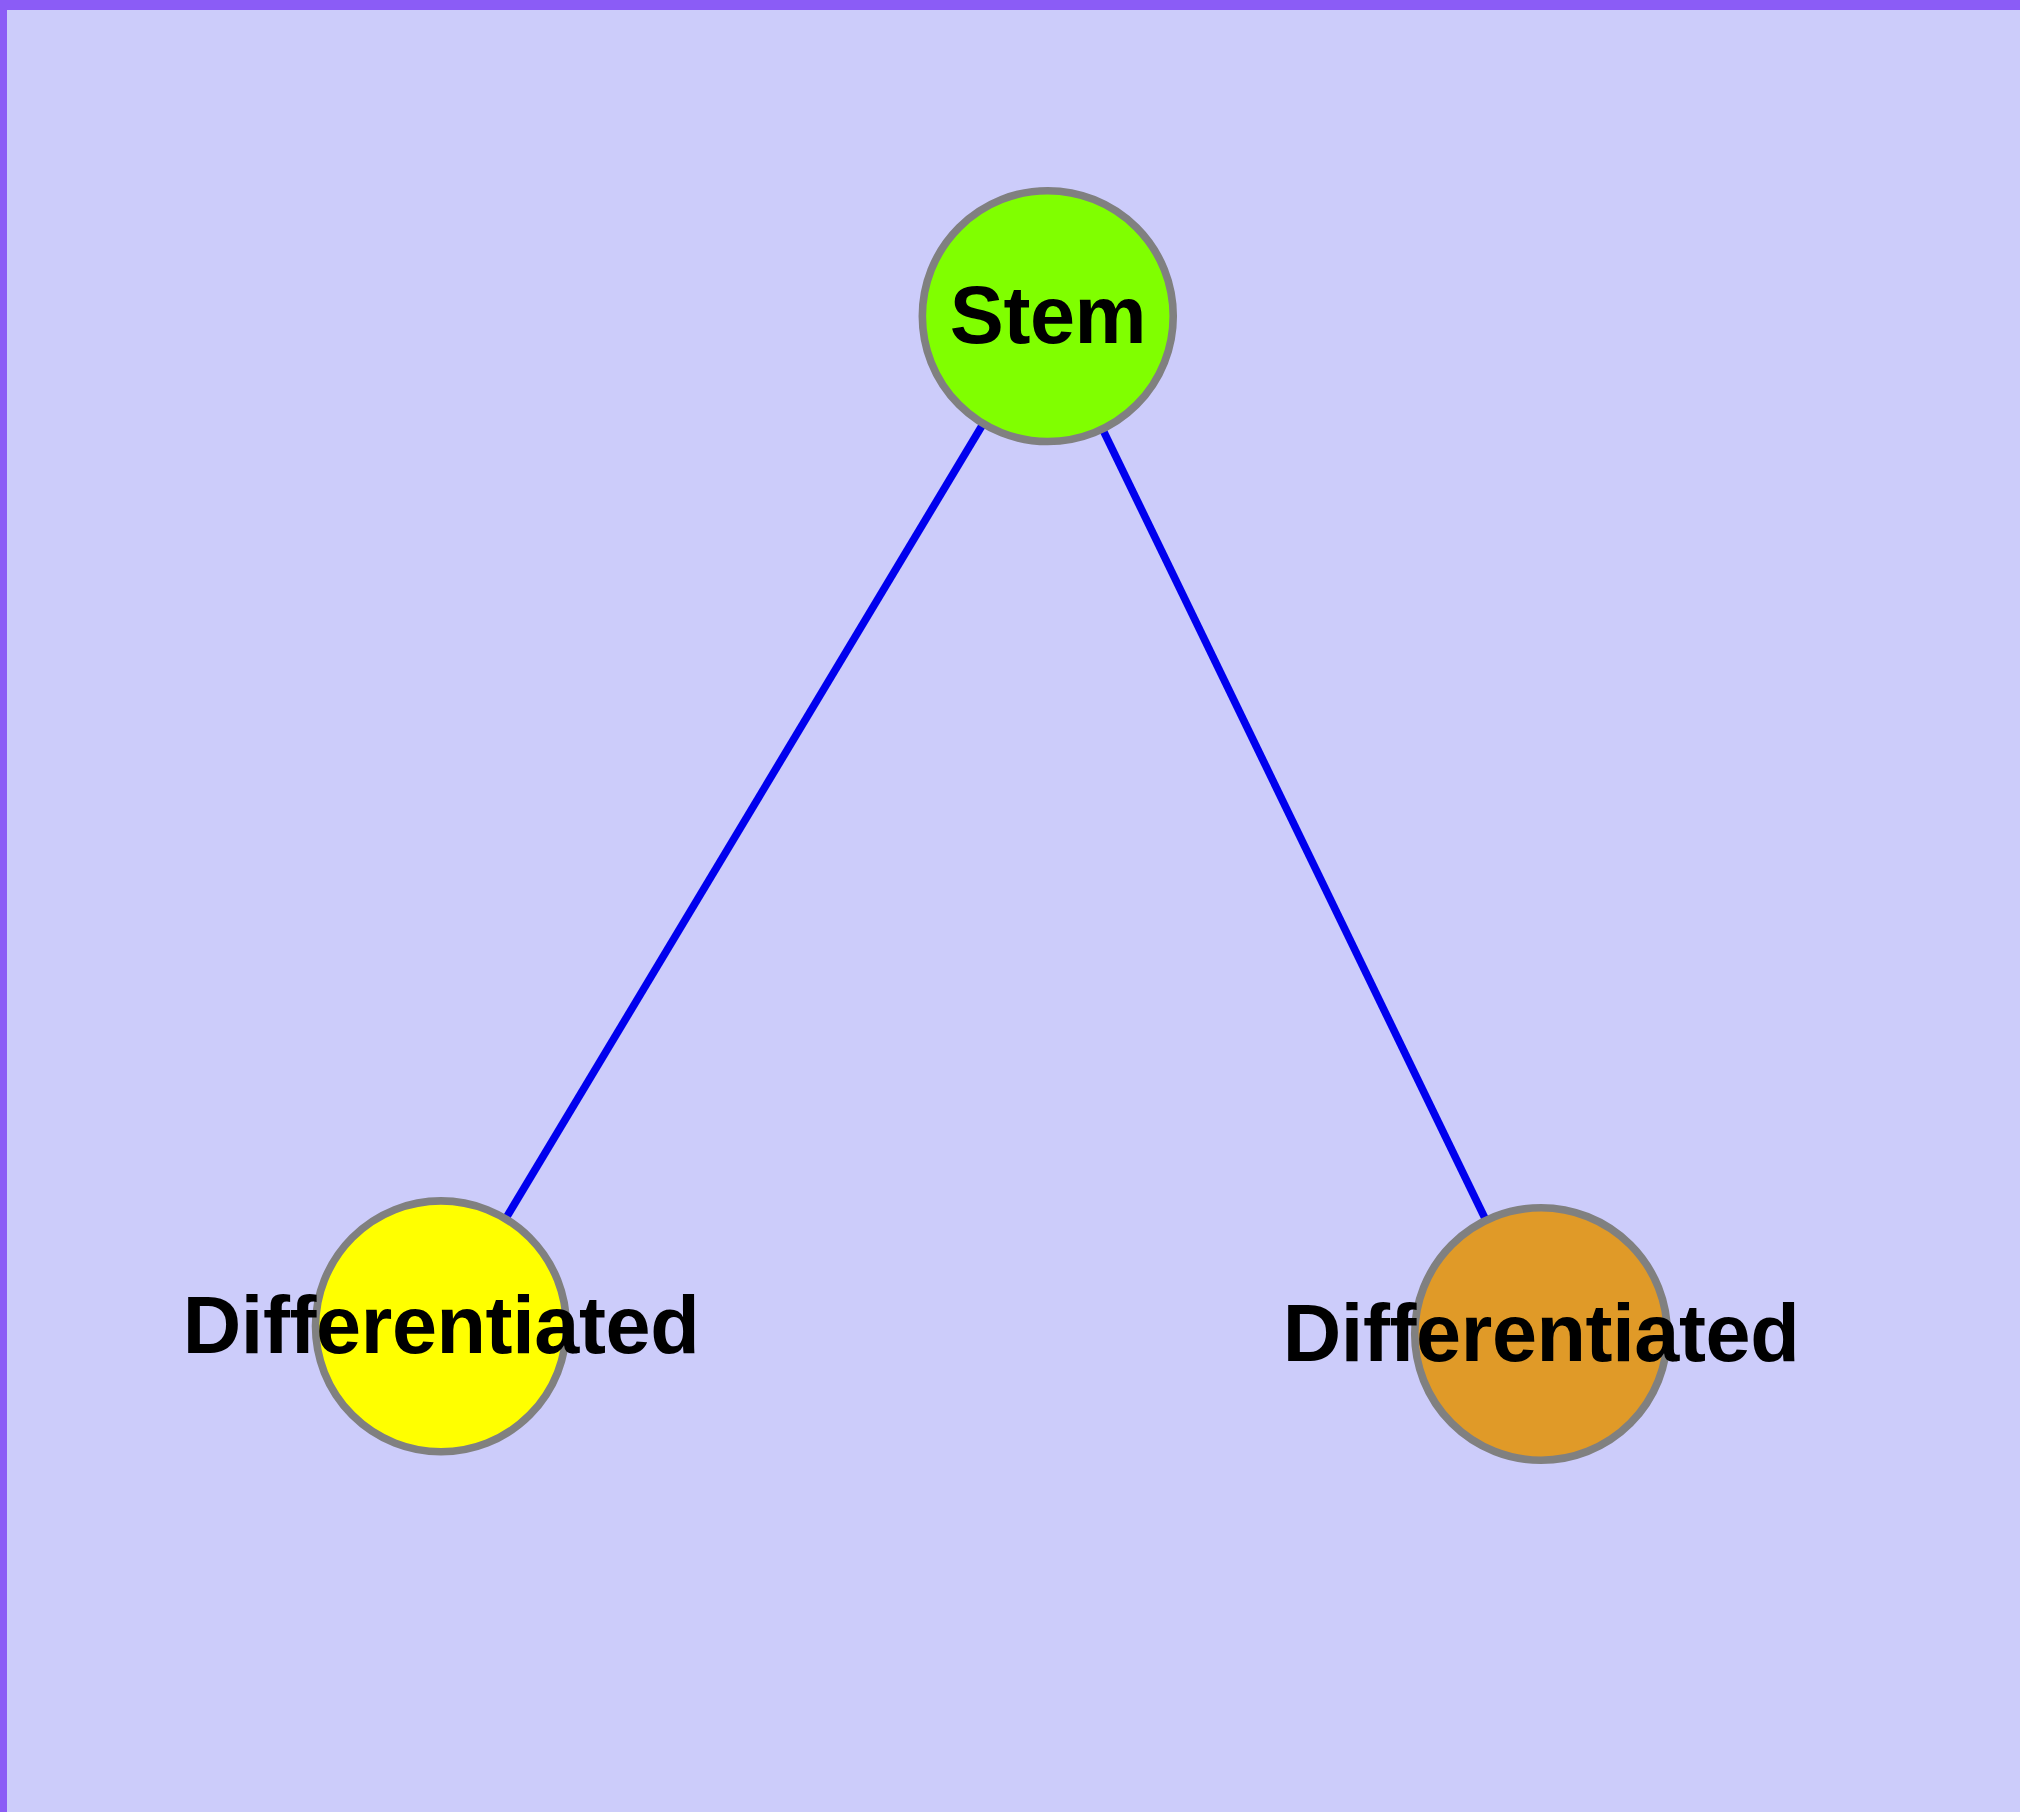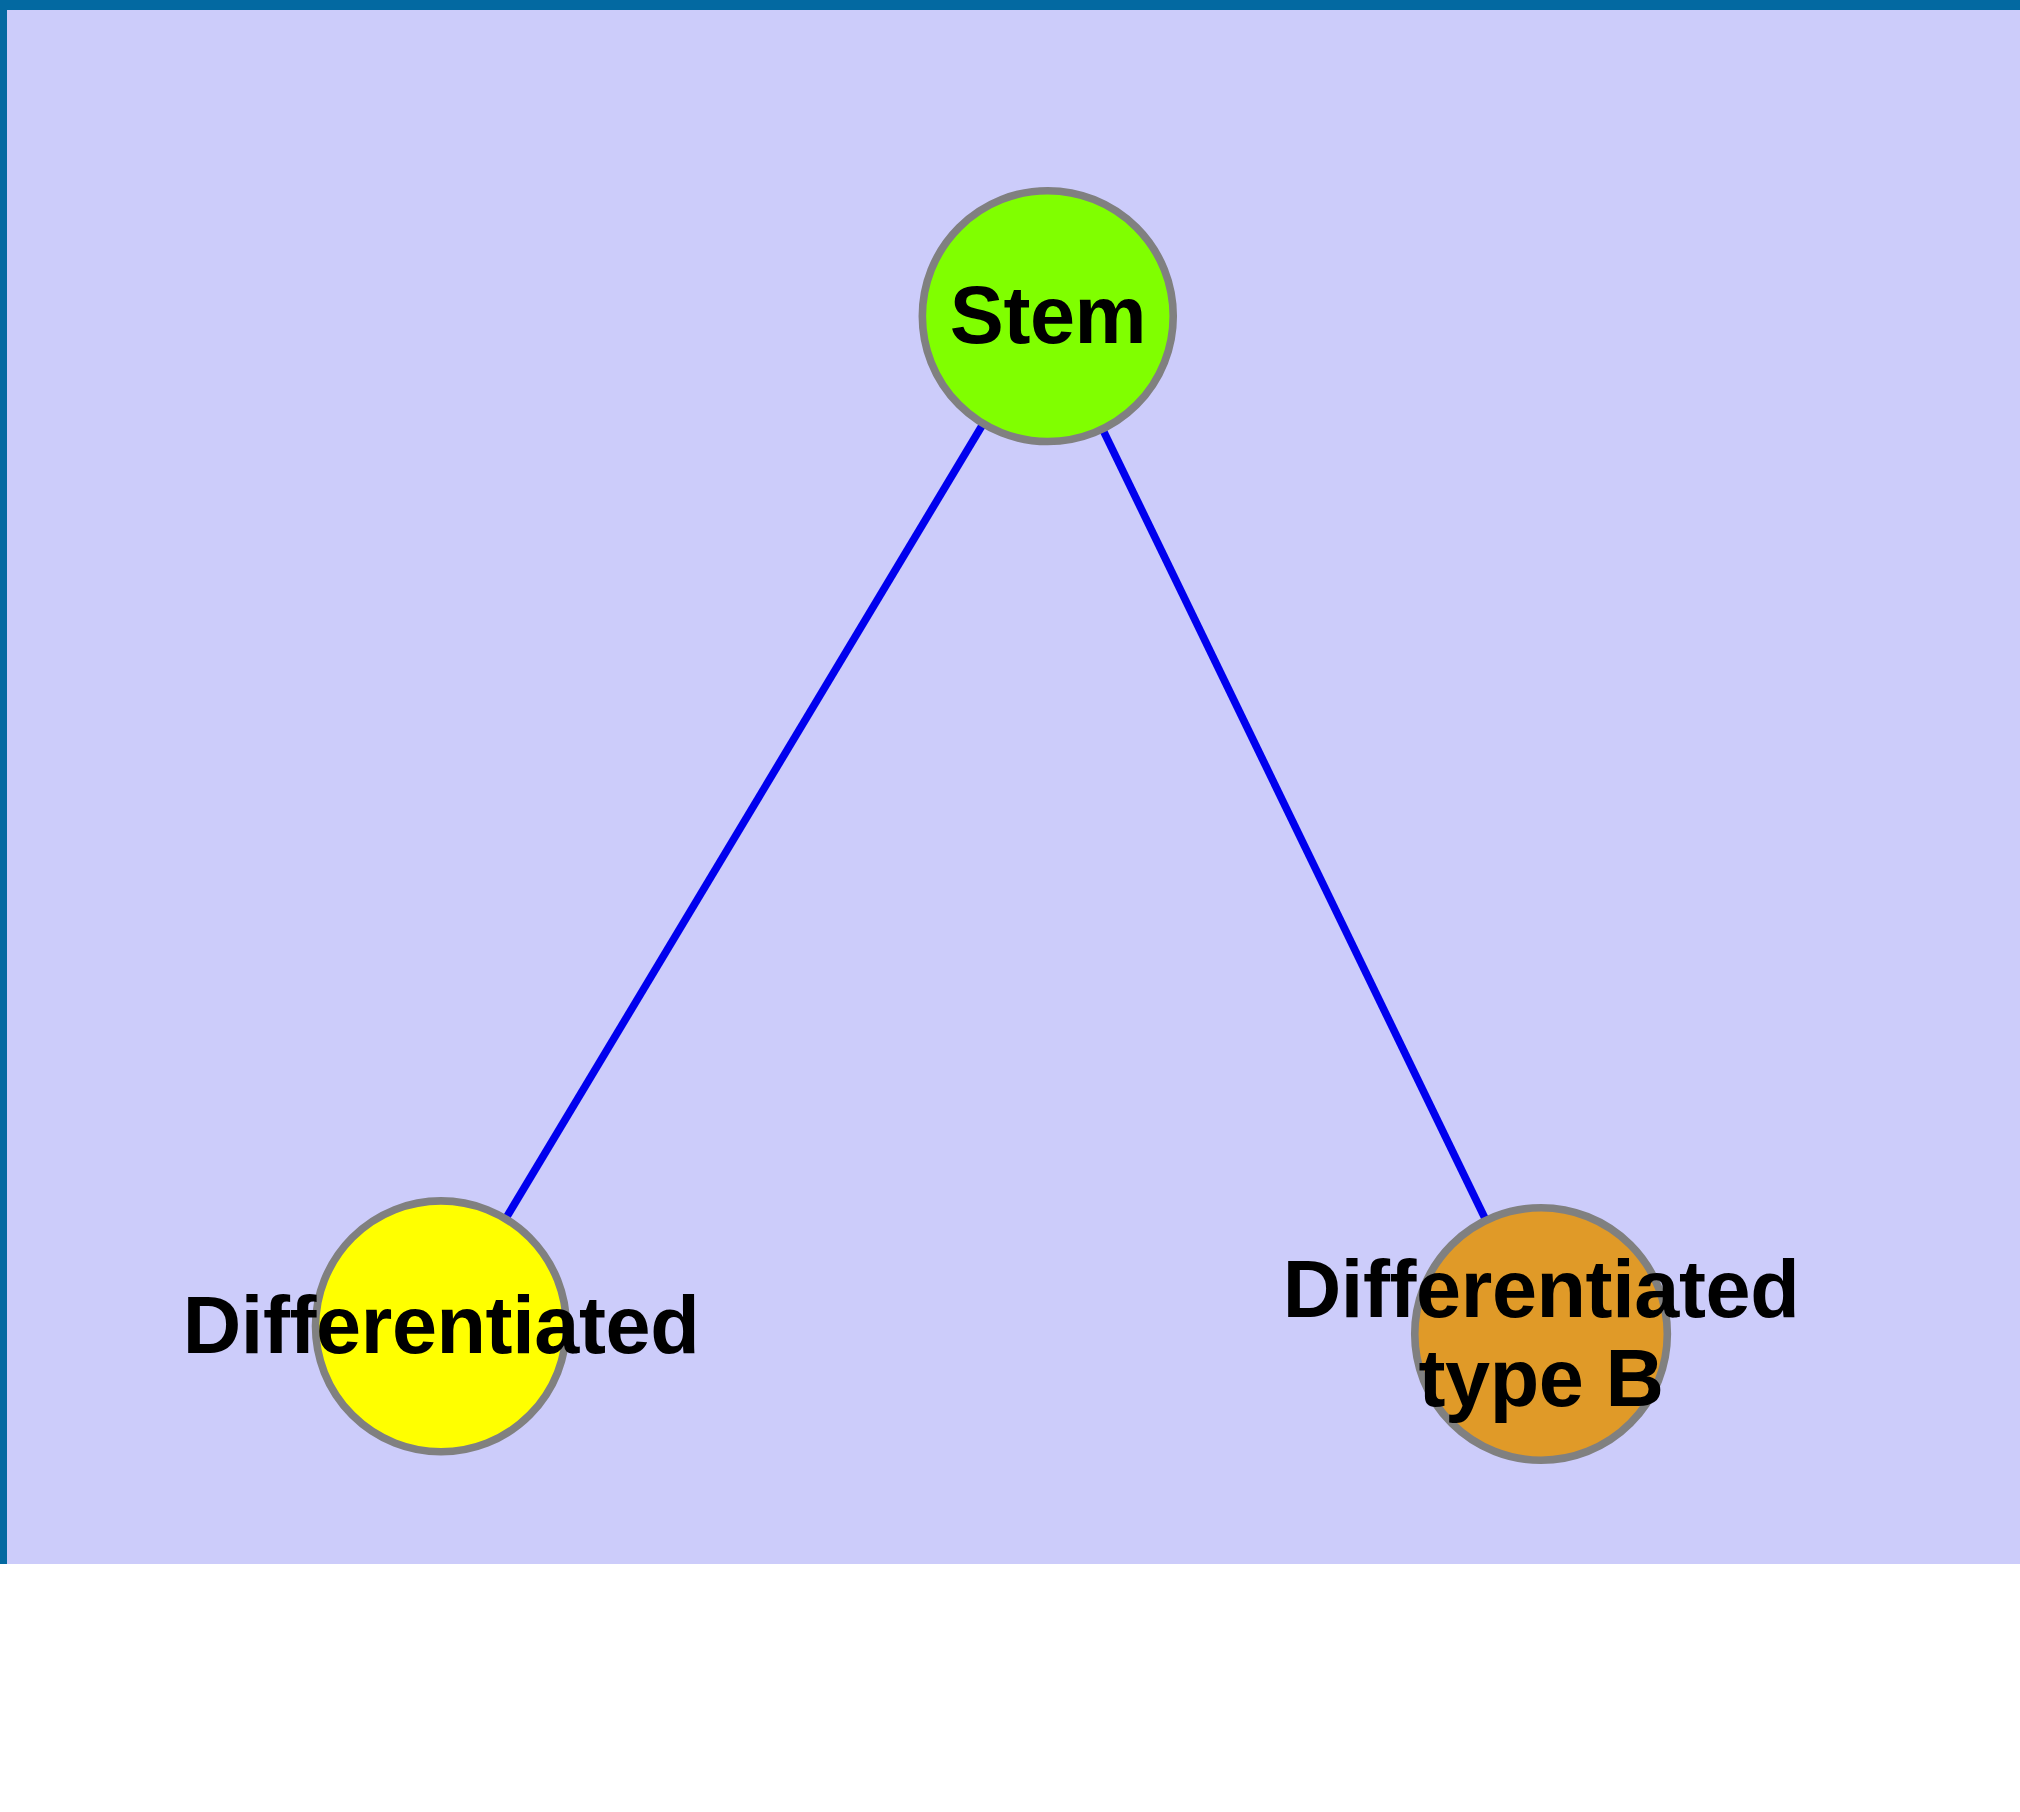--- a/index.html
+++ b/index.html
@@ -3,23 +3,23 @@
 <meta charset="utf-8">
 <style>
   html, body {
     margin: 0;
     padding: 0;
     background: #ffffff;
   }
   #canvas {
     position: relative;
     width: 2021px;
-    height: 1564px;
+    height: 1812px;
     overflow: hidden;
-    background: #0369a1;
+    background: #8b5cf6;
     font-family: "Liberation Sans", sans-serif;
   }
   #plot-area {
     position: absolute;
     left: 6.8px;
     top: 10.2px;
     width: 2014px;
     height: 1802px;
     background: #ccccfa;
   }
@@ -65,18 +65,17 @@
 
   <div id="label-layer">
       <div class="node-label" style="left: 1048px; top: 316px; font-size: 81px; color: rgb(0, 0, 0);">
         <div>Stem</div>
       </div>
       <div class="node-label" style="left: 441px; top: 1326px; font-size: 81px; color: rgb(0, 0, 0);">
         <div>Differentiated</div>
       </div>
       <div class="node-label" style="left: 1541px; top: 1334px; font-size: 81px; color: rgb(0, 0, 0);">
         <div>Differentiated</div>
-        <div>type B</div>
       </div>
     </div>
 
 </div>
 
 
 </body></html>

